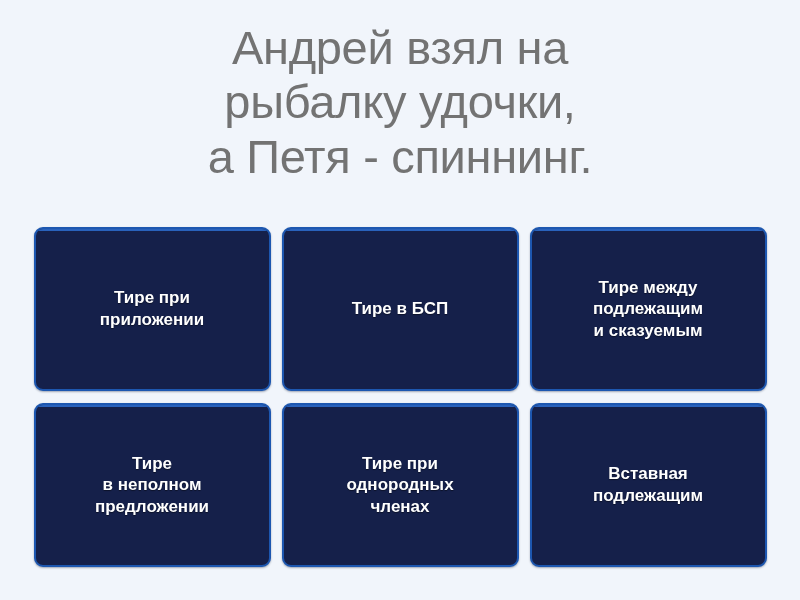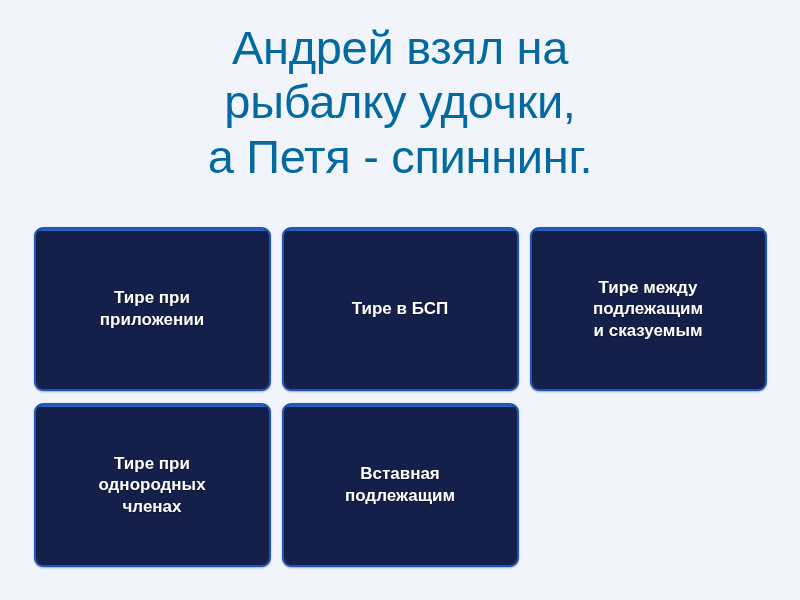--- a/index.html
+++ b/index.html
@@ -32,21 +32,21 @@
     flex: 0 0 205px;
     display: flex;
     align-items: center;
     justify-content: center;
     padding: 0 30px 0 30px;
     box-sizing: border-box;
   }
 
   #question-text {
     text-align: center;
-    color: #0369a1;
+    color: #737373;
     font-family: "Liberation Sans", sans-serif;
     font-size: 47px;
     line-height: 1.16;
     font-weight: 400;
     letter-spacing: -0.3px;
     white-space: pre-line;
     margin: 0;
     padding: 0;
   }
 
@@ -128,20 +128,25 @@
     <div class="answer-card">
       <span class="answer-label">Тире в БСП</span>
     </div>
 
     <div class="answer-card">
       <span class="answer-label">Тире между
 подлежащим
 и сказуемым</span>
     </div>
 
+    <div class="answer-card">
+      <span class="answer-label">Тире
+в неполном
+предложении</span>
+    </div>
 
     <div class="answer-card">
       <span class="answer-label">Тире при
 однородных
 членах</span>
     </div>
 
     <div class="answer-card">
       <span class="answer-label">Вставная
 подлежащим</span>

